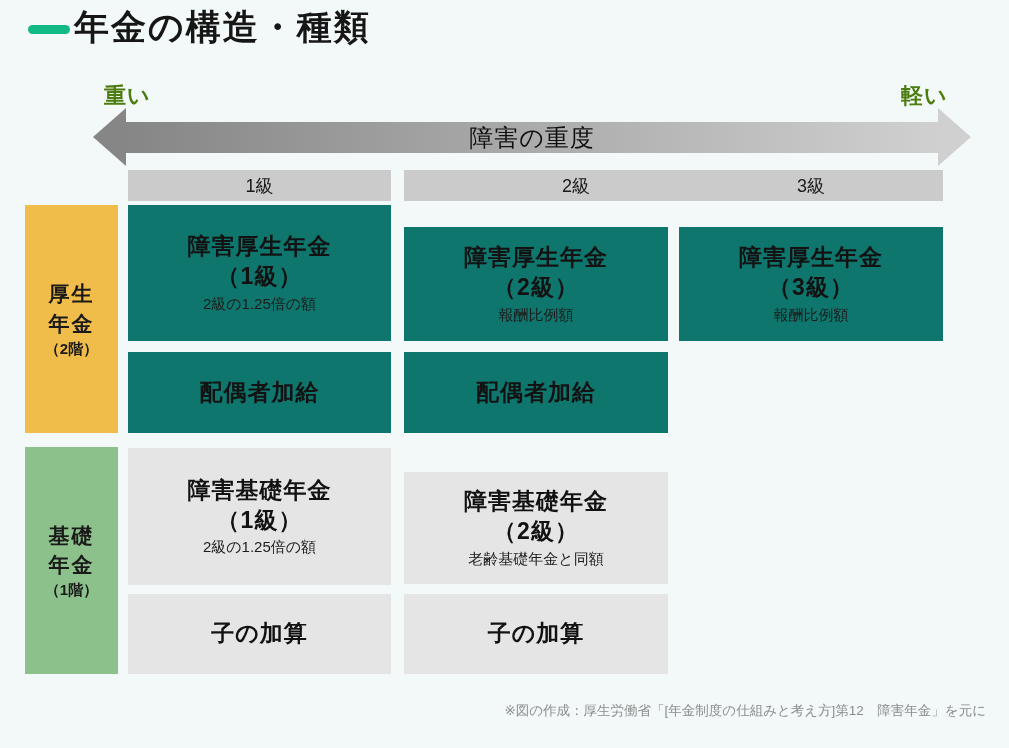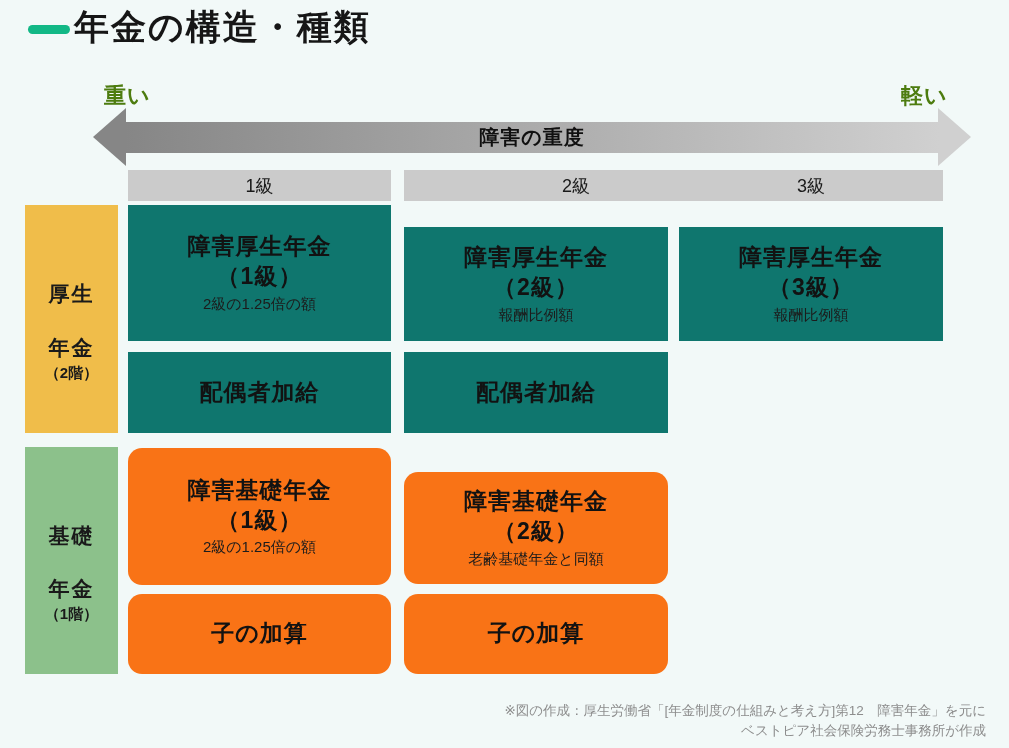--- a/index.html
+++ b/index.html
@@ -39,52 +39,52 @@
   .axis-head.right{
     left:938px;
     border-top:29px solid transparent;border-bottom:29px solid transparent;
     border-left:33px solid #d0d0d0;
   }
   .axis-bar{
     position:absolute;left:125px;top:122px;width:814px;height:31px;
     background:linear-gradient(to right,#868686,#d0d0d0);
     display:flex;align-items:center;justify-content:center;
   }
-  .axis-bar span{font-size:20px;font-weight:bold;color:#101010;letter-spacing:1px;}
+  .axis-bar span{font-size:24px;font-weight:normal;color:#101010;letter-spacing:1px;}
 
   
   .grade-header{
     position:absolute;top:170px;height:31px;
     background:#cbcbcb;
     display:flex;align-items:center;justify-content:center;
     font-size:18px;color:#1a1a1a;
   }
   .grade-header.g1{left:128px;width:263px;}
   .grade-header.g2{left:404px;width:264px;padding-left:40px;}
   .grade-header.g3{left:679px;width:264px;}
 
   
   .rowlabel{
     position:absolute;left:25px;width:93px;
     display:flex;flex-direction:column;align-items:center;justify-content:center;
     font-weight:bold;line-height:1.4;text-align:center;
   }
-  .rowlabel .big{font-size:21px;letter-spacing:2px;margin-top:24px;}
+  .rowlabel .big{font-size:21px;letter-spacing:2px;}
   .rowlabel .small{font-size:15px;margin-top:0;}
   .rowlabel.kosei{top:205px;height:228px;background:#f0bd4a;}
   .rowlabel.kiso{top:447px;height:227px;background:#8cc18b;}
 
   
   .cell{
     position:absolute;
     display:flex;flex-direction:column;align-items:center;justify-content:center;
     text-align:center;
   }
   .cell.orange{background:#0f766e;}
-  .cell.green{background:#f97316;border-radius:14px;}
+  .cell.green{background:#e5e5e5;}
   .cell .t{font-size:23px;font-weight:bold;line-height:1.3;letter-spacing:1px;color:#121212;}
   .cell .n{font-size:15px;margin-top:3px;color:#1c1c1c;}
 
   .c-o1{left:128px;top:205px;width:263px;height:136px;}
   .c-o2{left:404px;top:227px;width:264px;height:114px;}
   .c-o3{left:679px;top:227px;width:264px;height:114px;}
   .c-o4{left:128px;top:352px;width:263px;height:81px;}
   .c-o5{left:404px;top:352px;width:264px;height:81px;}
 
   .c-g1{left:128px;top:448px;width:263px;height:137px;}
@@ -164,16 +164,15 @@
   </div>
   <div class="cell green c-g3">
     <span class="t">子の加算</span>
   </div>
   <div class="cell green c-g4">
     <span class="t">子の加算</span>
   </div>
 
   <div class="footer">
     <div>※図の作成：厚生労働省「[年金制度の仕組みと考え方]第12　障害年金」を元に</div>
-    <div>ベストピア社会保険労務士事務所が作成</div>
   </div>
 
 </div>
 
 </body></html>

